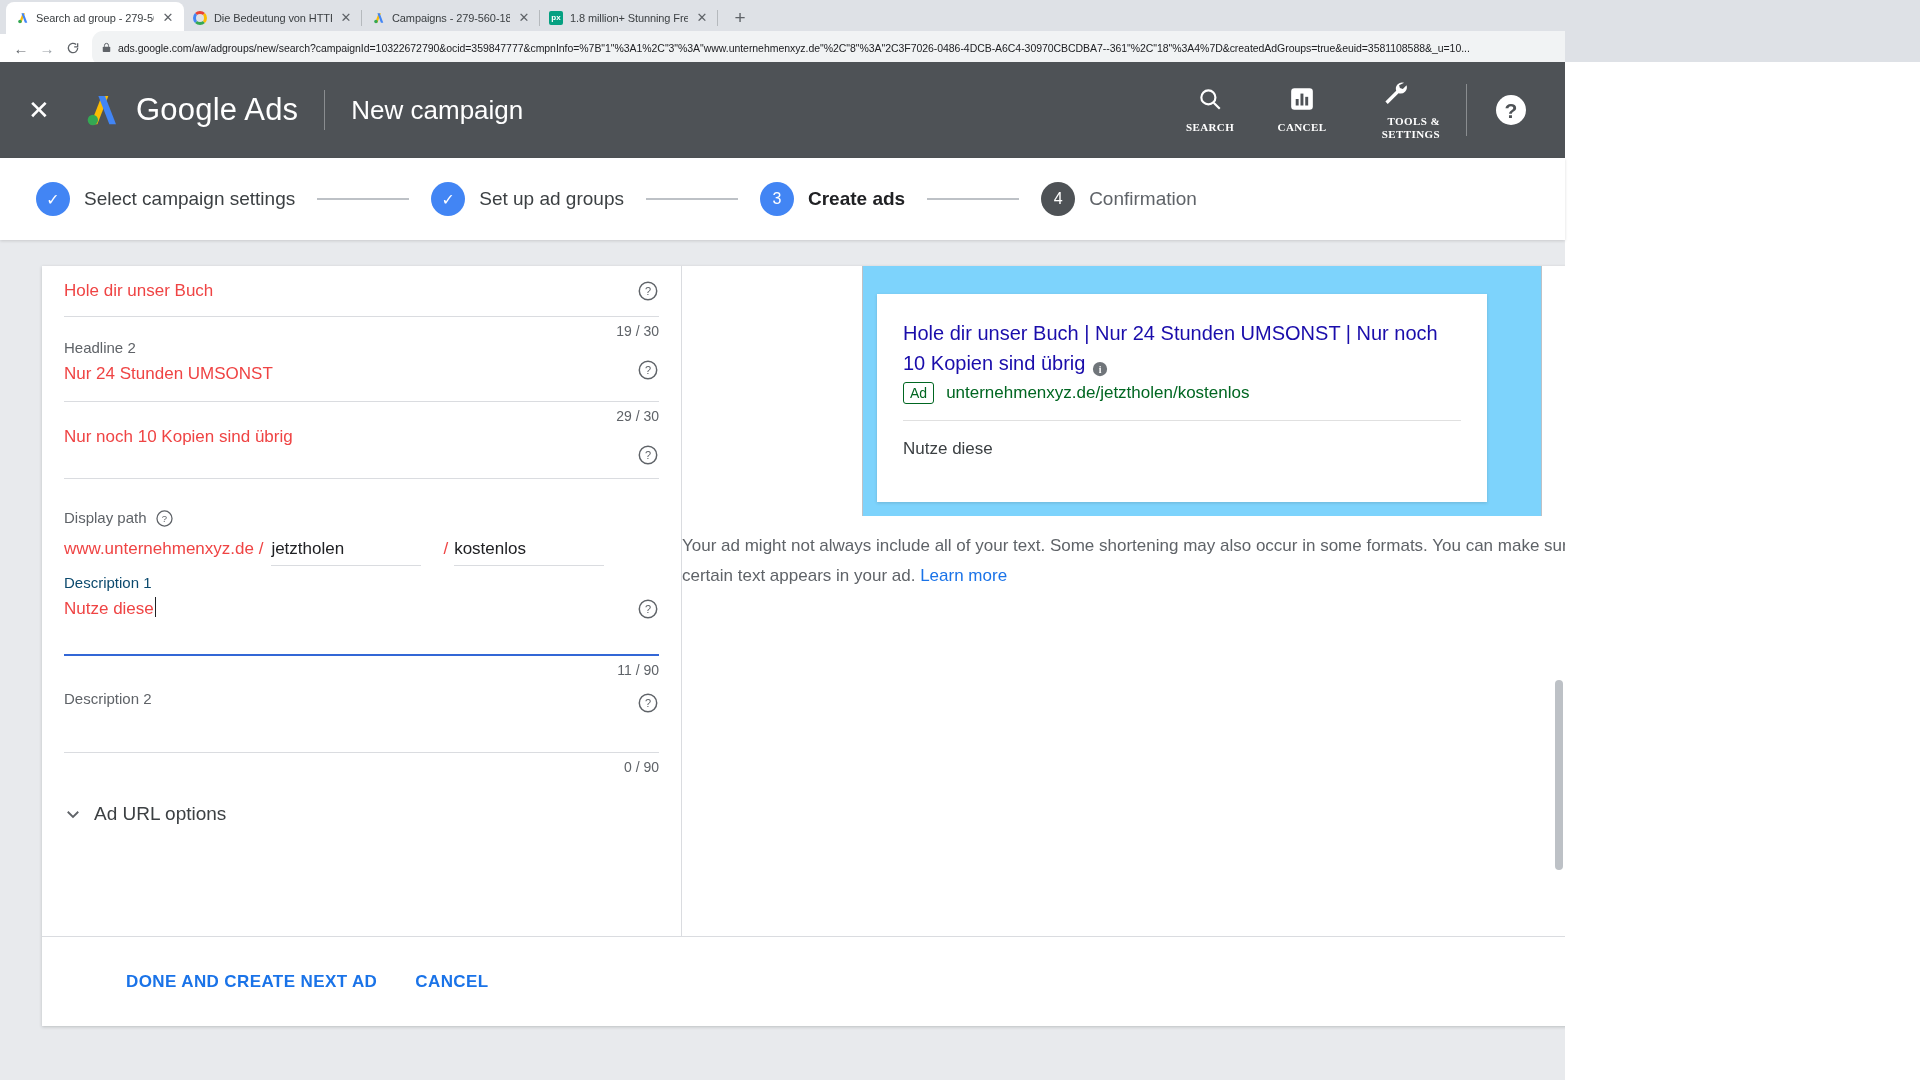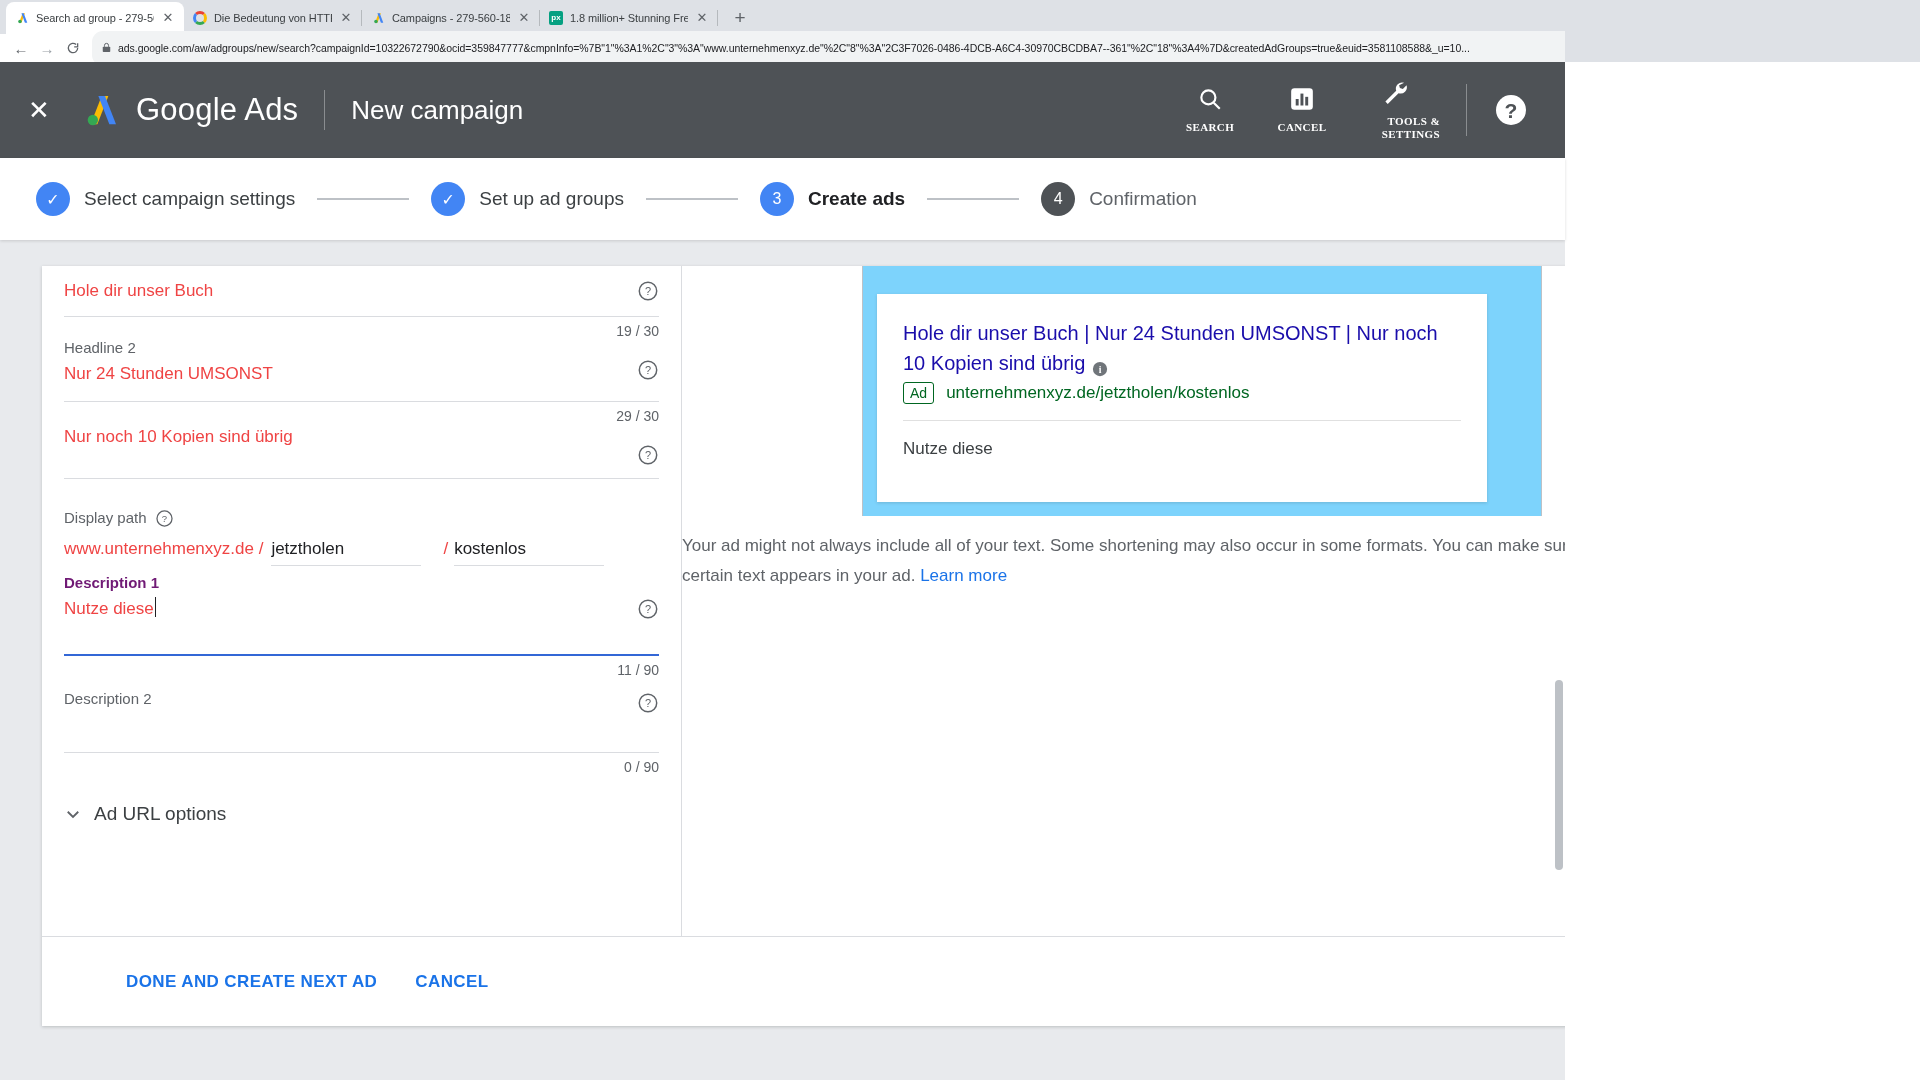--- a/index.html
+++ b/index.html
@@ -162,21 +162,21 @@
   }
   .preview-col { flex: 1; padding: 0 24px; position: relative; }
 
   
   .field { position: relative; }
   .field-row { display: flex; align-items: flex-start; }
   .field-main { flex: 1; position: relative; }
   .field-label {
     font-size: 15px; color: #5f6368; line-height: 22px;
   }
-  .field-label.focused { color: #701a75; font-weight: bold; }
+  .field-label.focused { color: #0c4a6e; }
   .field-value {
     font-size: 17px; color: #ef4444; line-height: 30px;
     white-space: nowrap;
   }
   .underline { height: 1px; background: #dadce0; }
   .underline.focused { height: 2px; background: #3367d6; }
   .counter {
     font-size: 14px; color: #5f6368; text-align: right;
     line-height: 20px; padding-top: 4px;
   }

